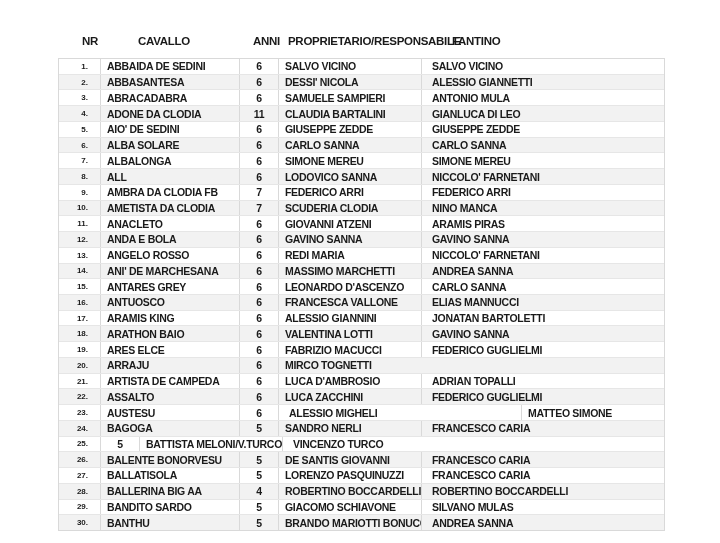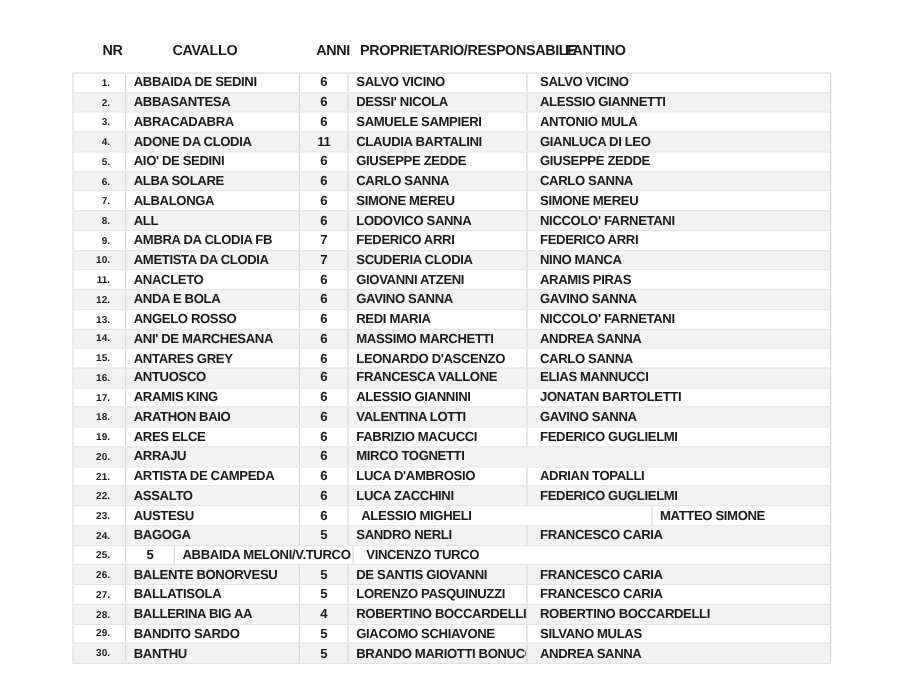--- a/index.html
+++ b/index.html
@@ -235,21 +235,21 @@
       <div class="row">
     <span class="c c-nr">24.</span>
     <span class="c c-cavallo">BAGOGA</span>
     <span class="c c-anni">5</span>
     <span class="c c-proprietario">SANDRO NERLI</span>
     <span class="c c-fantino">FRANCESCO CARIA</span>
   </div>
       <div class="row">
     <span class="c c-nr">25.</span>
     <span class="c c-anni">5</span>
-    <span class="c c-proprietario">ABBAIDA MELONI/V.TURCO</span>
+    <span class="c c-proprietario">BATTISTA MELONI/V.TURCO</span>
     <span class="c c-fantino">VINCENZO TURCO</span>
   </div>
       <div class="row">
     <span class="c c-nr">26.</span>
     <span class="c c-cavallo">BALENTE BONORVESU</span>
     <span class="c c-anni">5</span>
     <span class="c c-proprietario">DE SANTIS GIOVANNI</span>
     <span class="c c-fantino">FRANCESCO CARIA</span>
   </div>
       <div class="row">

